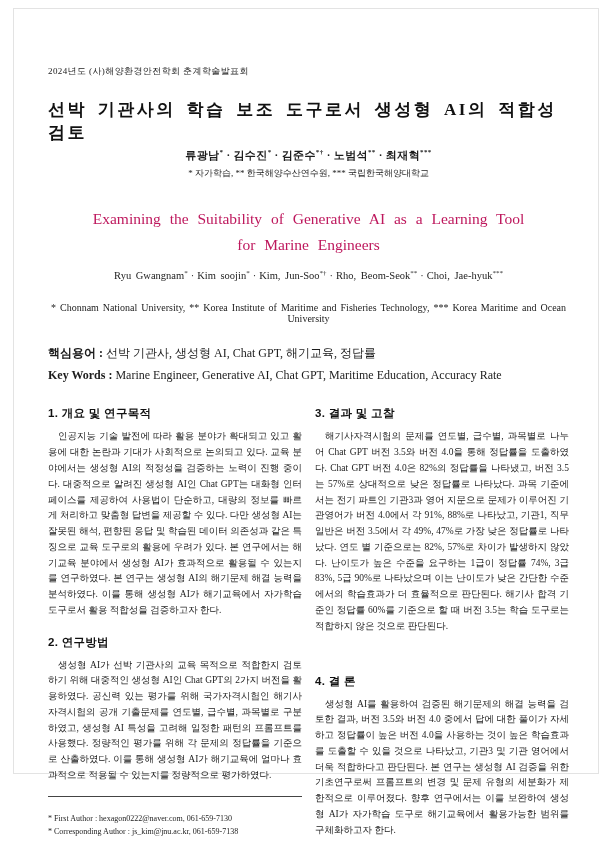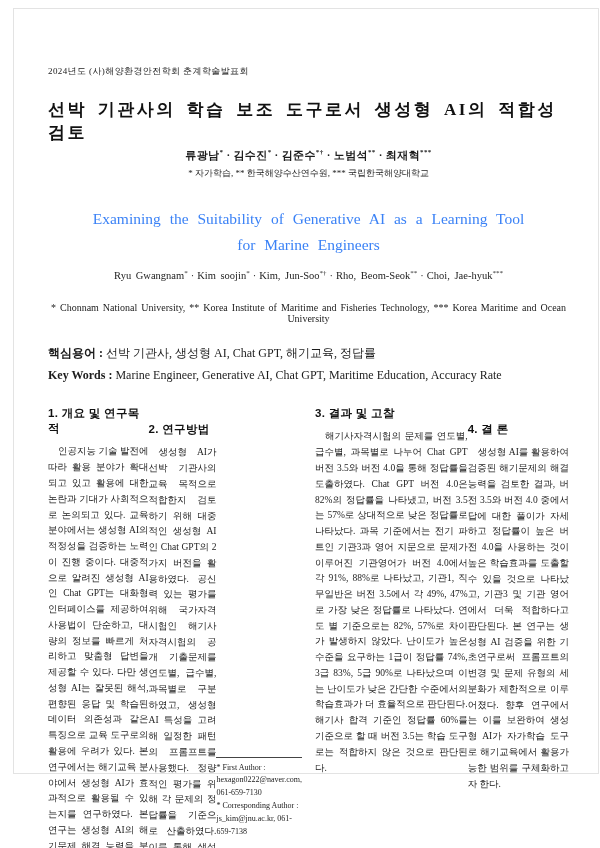--- a/index.html
+++ b/index.html
@@ -29,47 +29,47 @@
   .authors-kr {
     text-align:center; font-size:11px; font-weight:700;
     margin-top:4px; letter-spacing:0.4px;
   }
   .author-sep { font-weight:700; padding:0 3px; }
   sup.mark { font-size:7px; vertical-align:super; line-height:0; }
   .affil-kr { text-align:center; font-size:9px; margin-top:4px; color:#222; }
 
   .title-en {
     text-align:center; font-size:15.5px; font-weight:400;
-    margin-top:26px; line-height:1.68; word-spacing:5px; color:#3b82f6;
+    margin-top:26px; line-height:1.68; word-spacing:5px; color:#be185d;
   }
   .authors-en { text-align:center; font-size:10.5px; margin-top:12px; word-spacing:2px; }
   .authors-en .author-sep { font-weight:400; }
   .affil-en { text-align:center; font-size:10px; margin-top:21px; word-spacing:1.5px; color:#222; }
 
   .keywords { margin-top:18px; font-size:12px; line-height:1.85; color:#1c1c1c; }
   .kw-label { font-weight:700; }
 
   .columns { display:flex; gap:13px; margin-top:20px; height:432px; }
-  .col { flex:1; min-width:0; display:flex; flex-direction:row;justify-content:space-between; }
+  .col { flex:1; min-width:0; display:flex; flex-direction:column;justify-content:space-between; }
 
   .sec + .sec { margin-top:16px; }
   .sec-heading {
     font-family:"Liberation Sans", sans-serif;
     font-size:11.5px; font-weight:700; color:#111;
     margin-bottom:8px; letter-spacing:0.3px;
   }
   .body-text {
     font-size:9.5px; line-height:1.66;
     text-align:justify; text-indent:10px; color:#1c1c1c;
   }
 
   .footnote-block {
     margin-top:auto;
     border-top:1px solid #444;
-    padding-top:4px;
+    padding-top:16px;
     font-size:8px; line-height:1.6; color:#1c1c1c;
   }
 
   .pageno {
     text-align:right; font-size:10.5px; font-weight:700;
     margin-top:16px; letter-spacing:1px;
   }
 </style>
 </head>
 <body>

